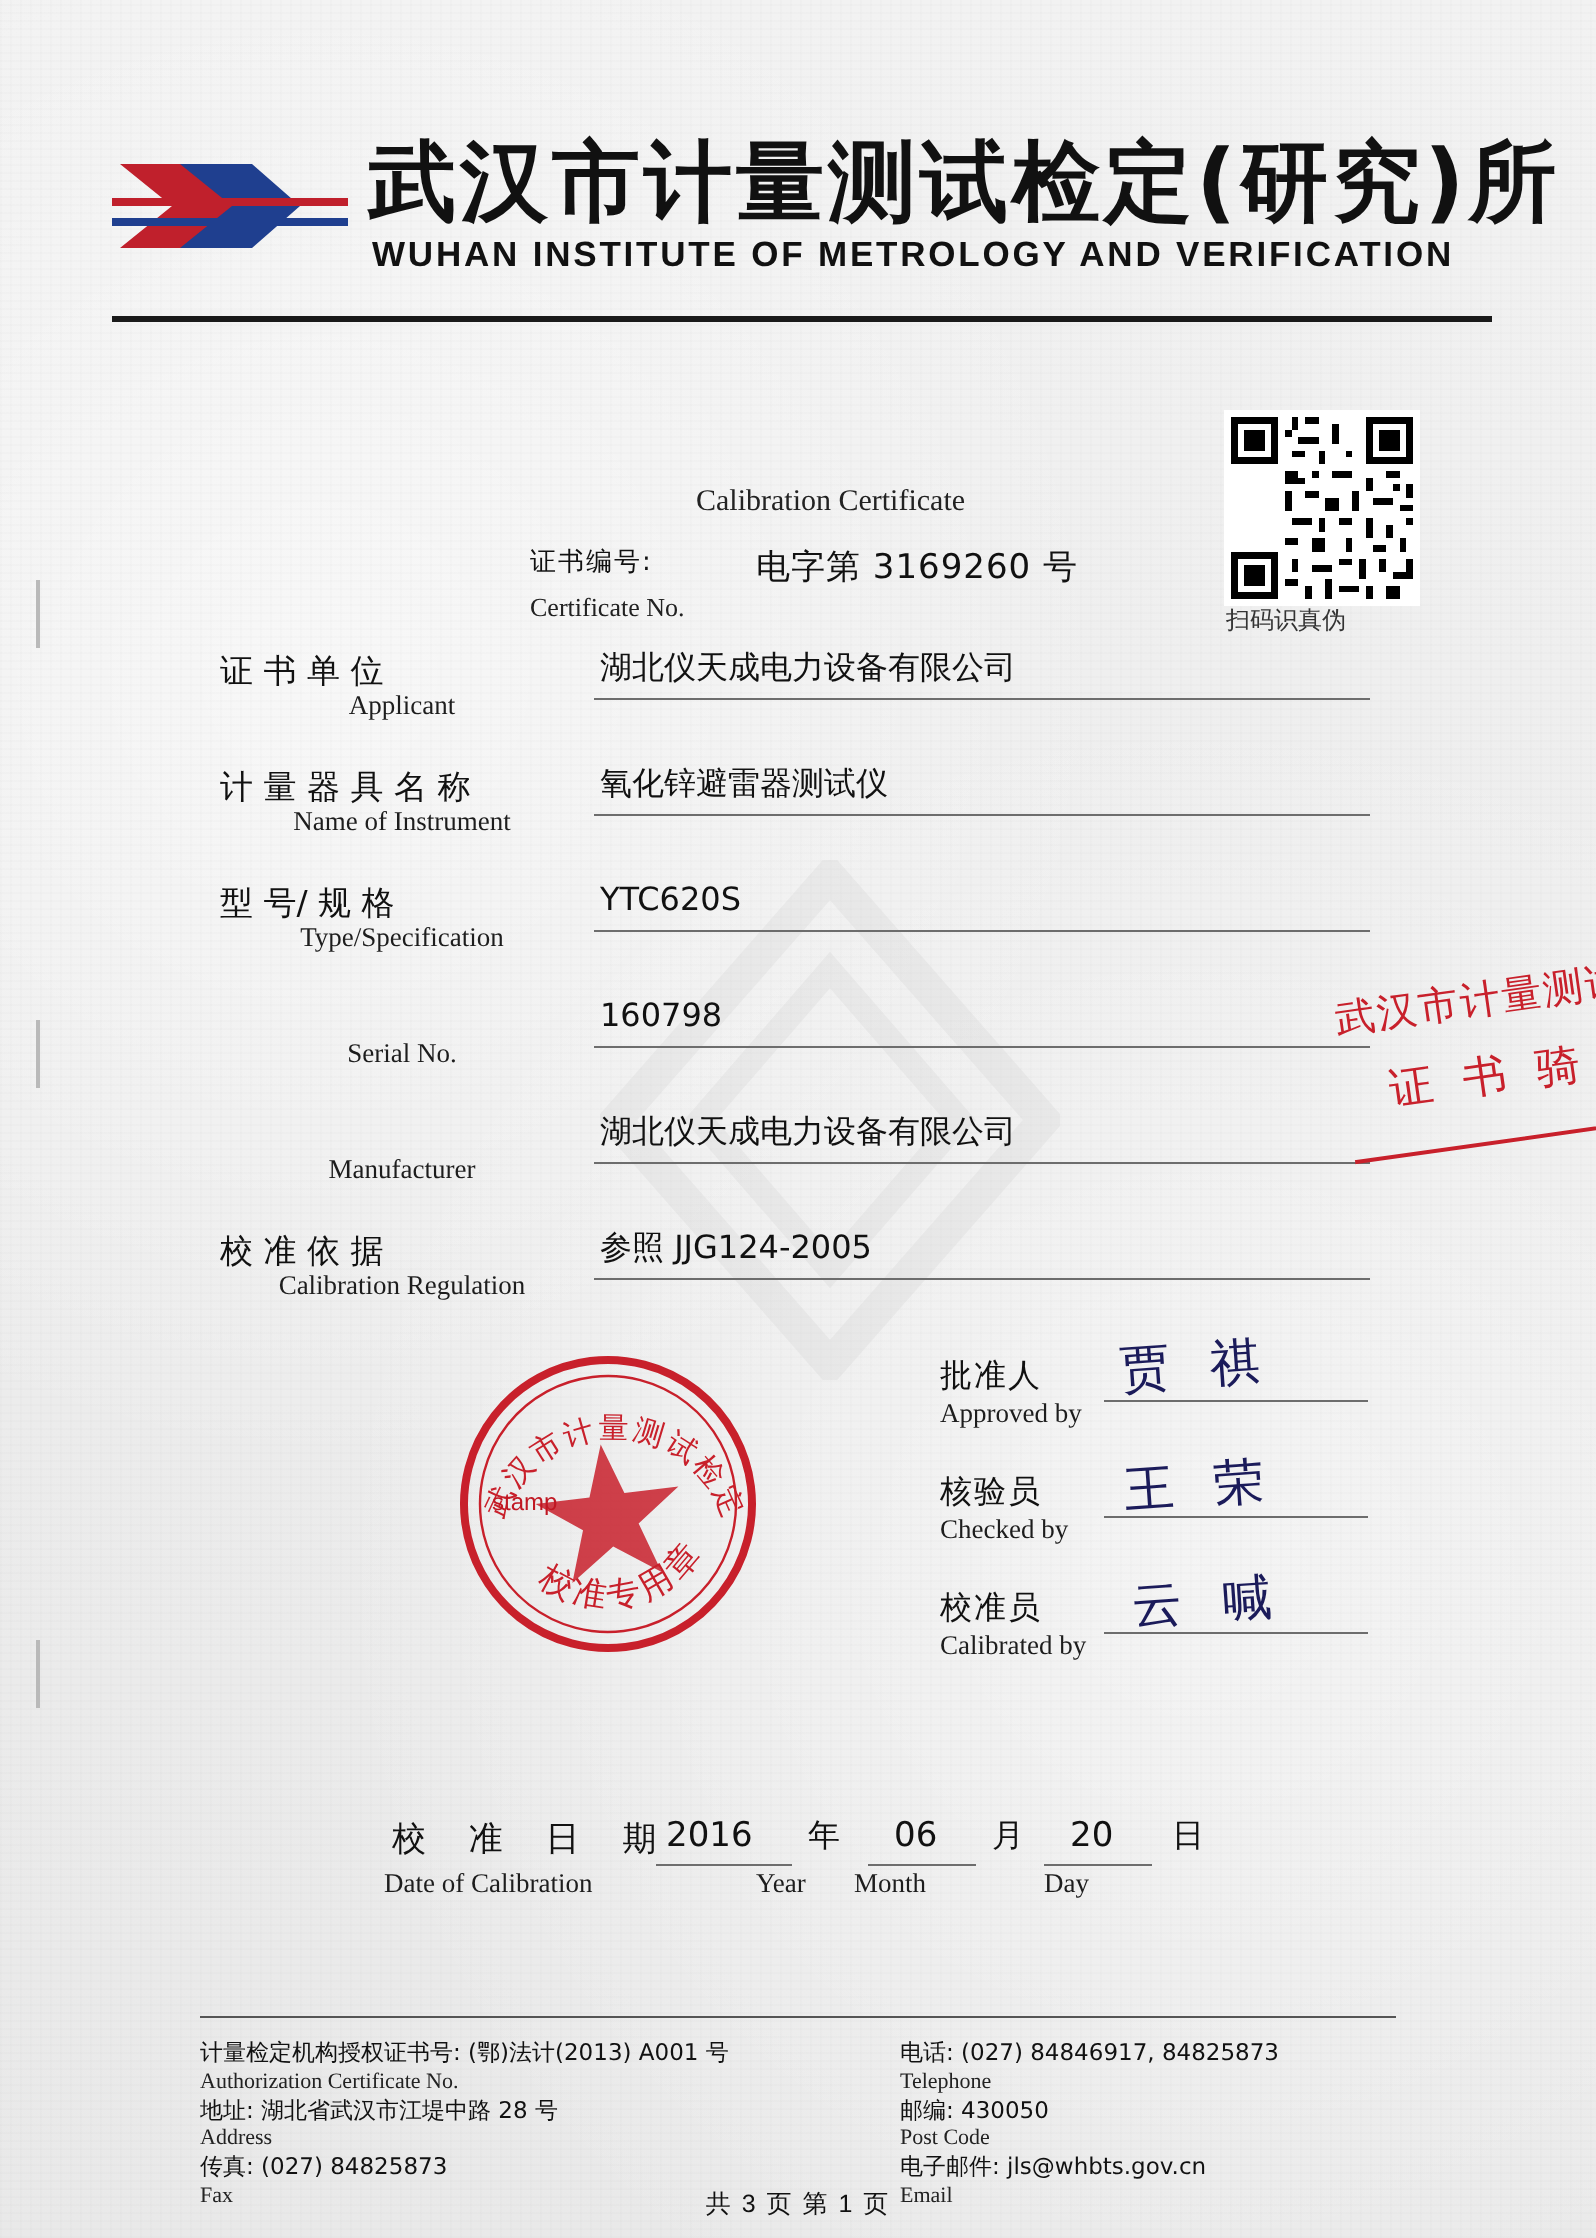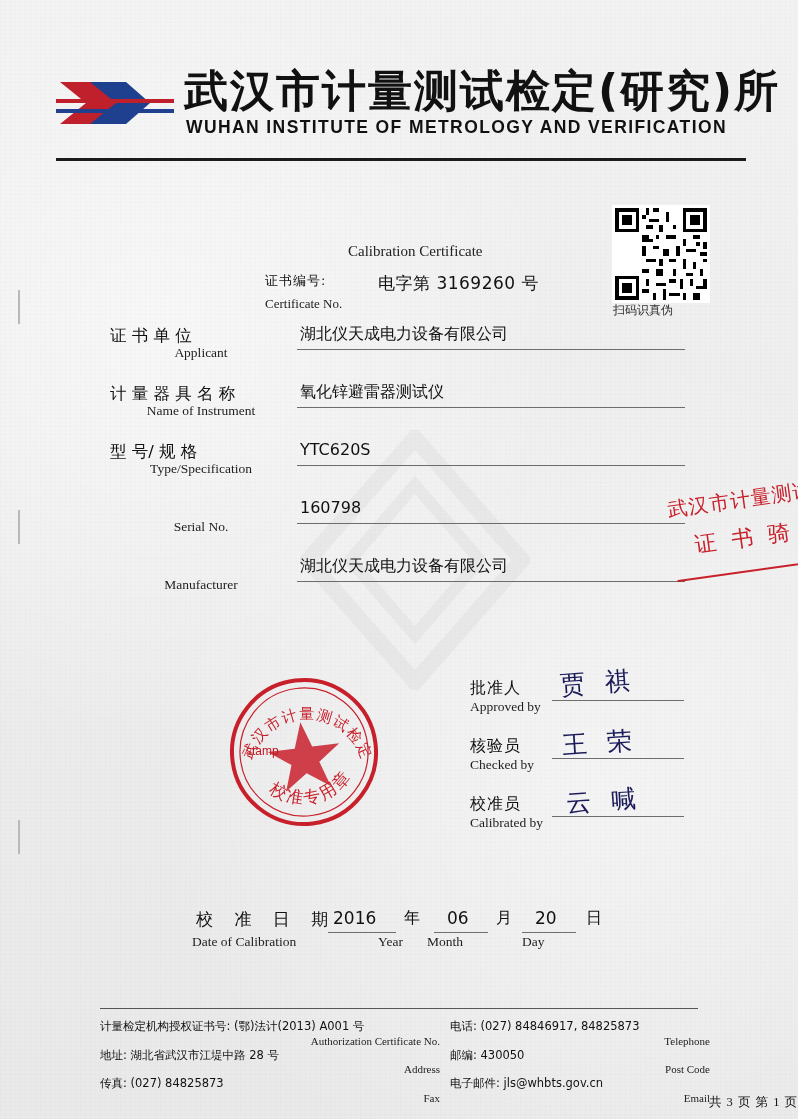--- a/index.html
+++ b/index.html
@@ -156,28 +156,28 @@
   .d-val{font-size:17px;color:#111;font-family:"DejaVu Sans","Liberation Sans",sans-serif;position:absolute;top:0;}
   .d-unit{font-size:16px;color:#111;font-family:"DejaVu Sans","Liberation Sans",sans-serif;position:absolute;top:0;}
   .d-sub{position:absolute;top:26px;font-size:13.5px;color:#1d1d1d;}
   .d-line{position:absolute;top:24px;height:1px;background:#6d6d6d;}
   
   .hr-foot{position:absolute;left:100px;top:1008px;width:598px;height:1px;background:#555;}
   .foot{
     position:absolute;font-size:11.5px;color:#111;line-height:1.18;
     font-family:"DejaVu Sans","Liberation Sans",sans-serif;
   }
-  .foot .en{font-family:"Liberation Serif",serif;font-size:11px;color:#222;text-align:right;}
+  .foot .en{font-family:"Liberation Serif",serif;font-size:11px;color:#222;}
   .foot-left{left:100px;top:1020px;width:340px;}
   .foot-right{left:450px;top:1020px;width:260px;}
   .foot-row{margin-bottom:1px;}
   .pagenum{
-    position:absolute;left:0;top:1094px;width:798px;text-align:right;
+    position:absolute;left:0;top:1094px;width:798px;text-align:center;
     font-size:12.5px;color:#111;letter-spacing:1px;
-    font-family:Liberation Serif, serif;
+    font-family:Liberation Sans, sans-serif;
   }
   
   .tick{position:absolute;left:18px;width:2px;height:34px;background:#b9b9b9;}
 </style>
 </head>
 <body>
 
 <div class="page">
   <div class="noise"></div>
 
@@ -308,20 +308,26 @@
     <div class="f-val">160798</div>
     <div class="f-line"></div>
   </div>
 
   <div class="field" style="top:557px;">
     <div class="f-en">Manufacturer</div>
     <div class="f-val">湖北仪天成电力设备有限公司</div>
     <div class="f-line"></div>
   </div>
 
+  <div class="field" style="top:615px;">
+    <div class="f-cn">校 准 依 据</div>
+    <div class="f-en">Calibration Regulation</div>
+    <div class="f-val">参照 JJG124-2005</div>
+    <div class="f-line"></div>
+  </div>
 
   <div class="side-stamp">
     <div class="frame"></div>
     <div class="l1">武汉市计量测试</div>
     <div class="l2">证 书 骑</div>
   </div>
 
   <div class="stamp">
     <svg viewBox="0 0 152 152" width="152" height="152">
       <circle cx="76" cy="76" r="72" fill="none" stroke="#c8202b" stroke-width="4"></circle>

